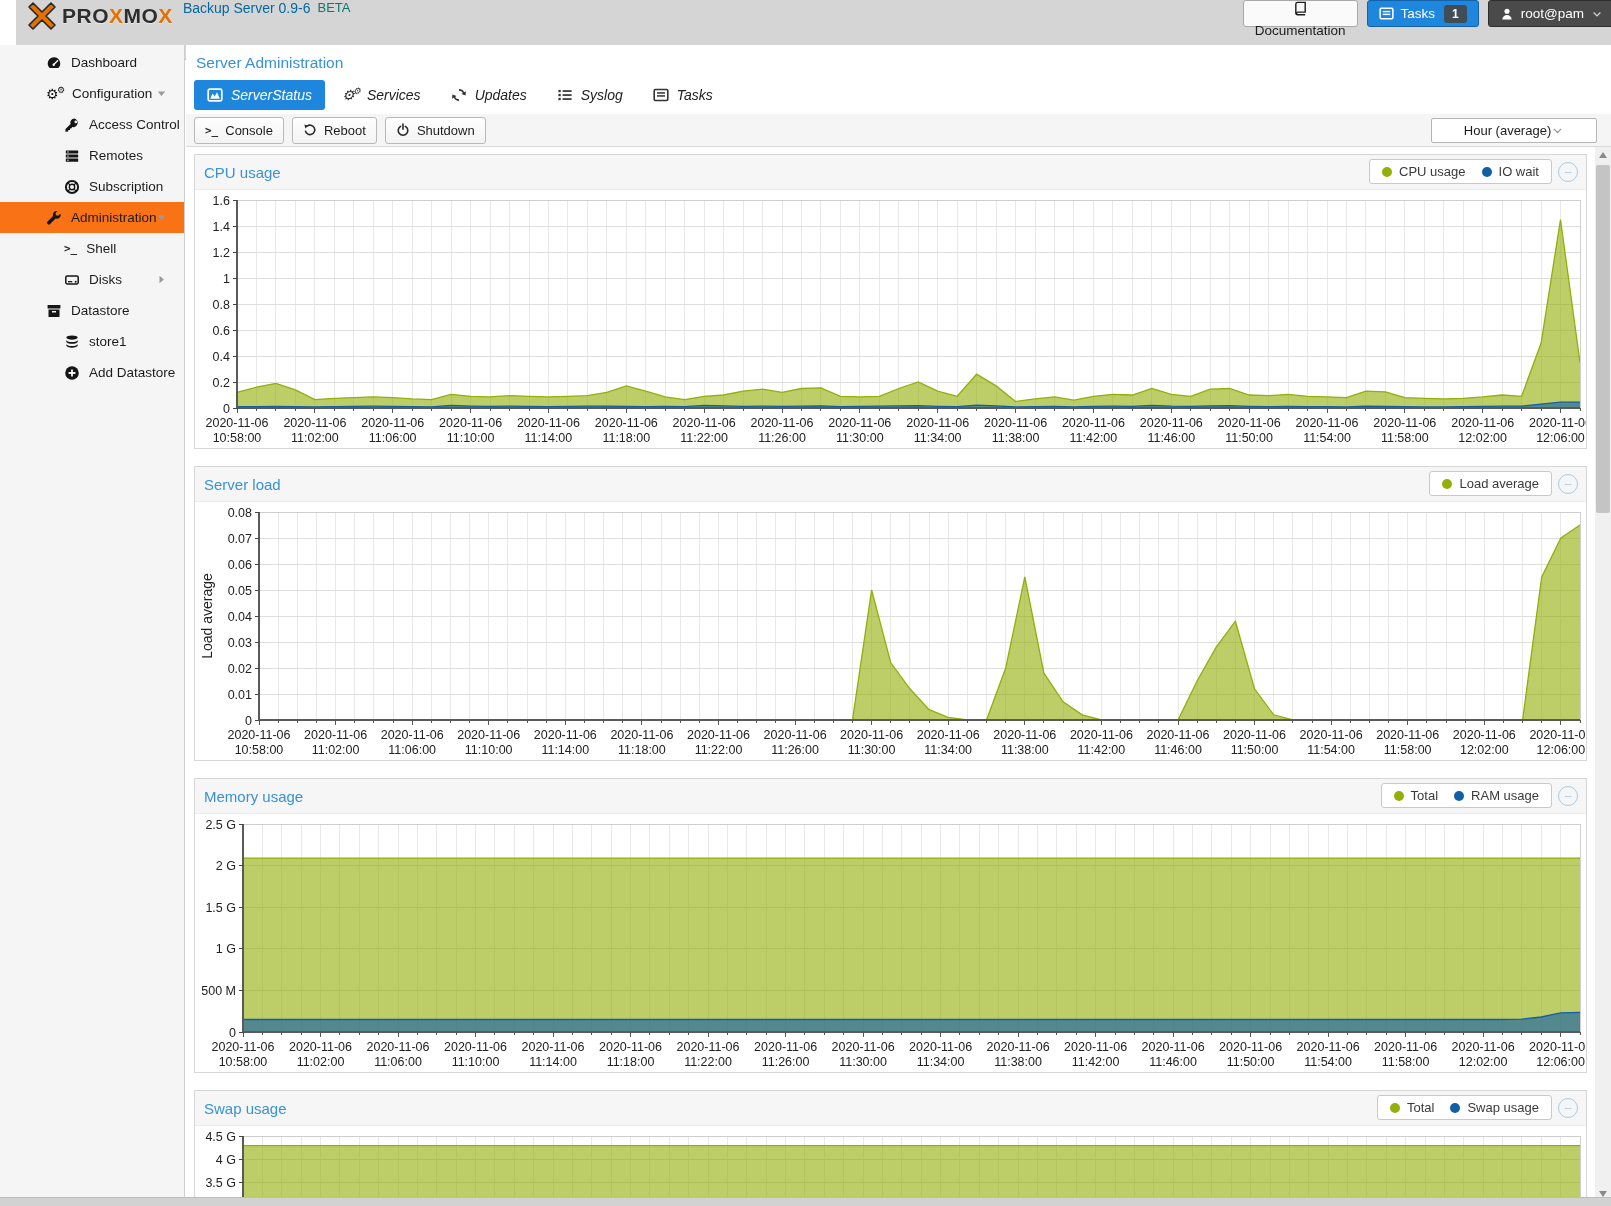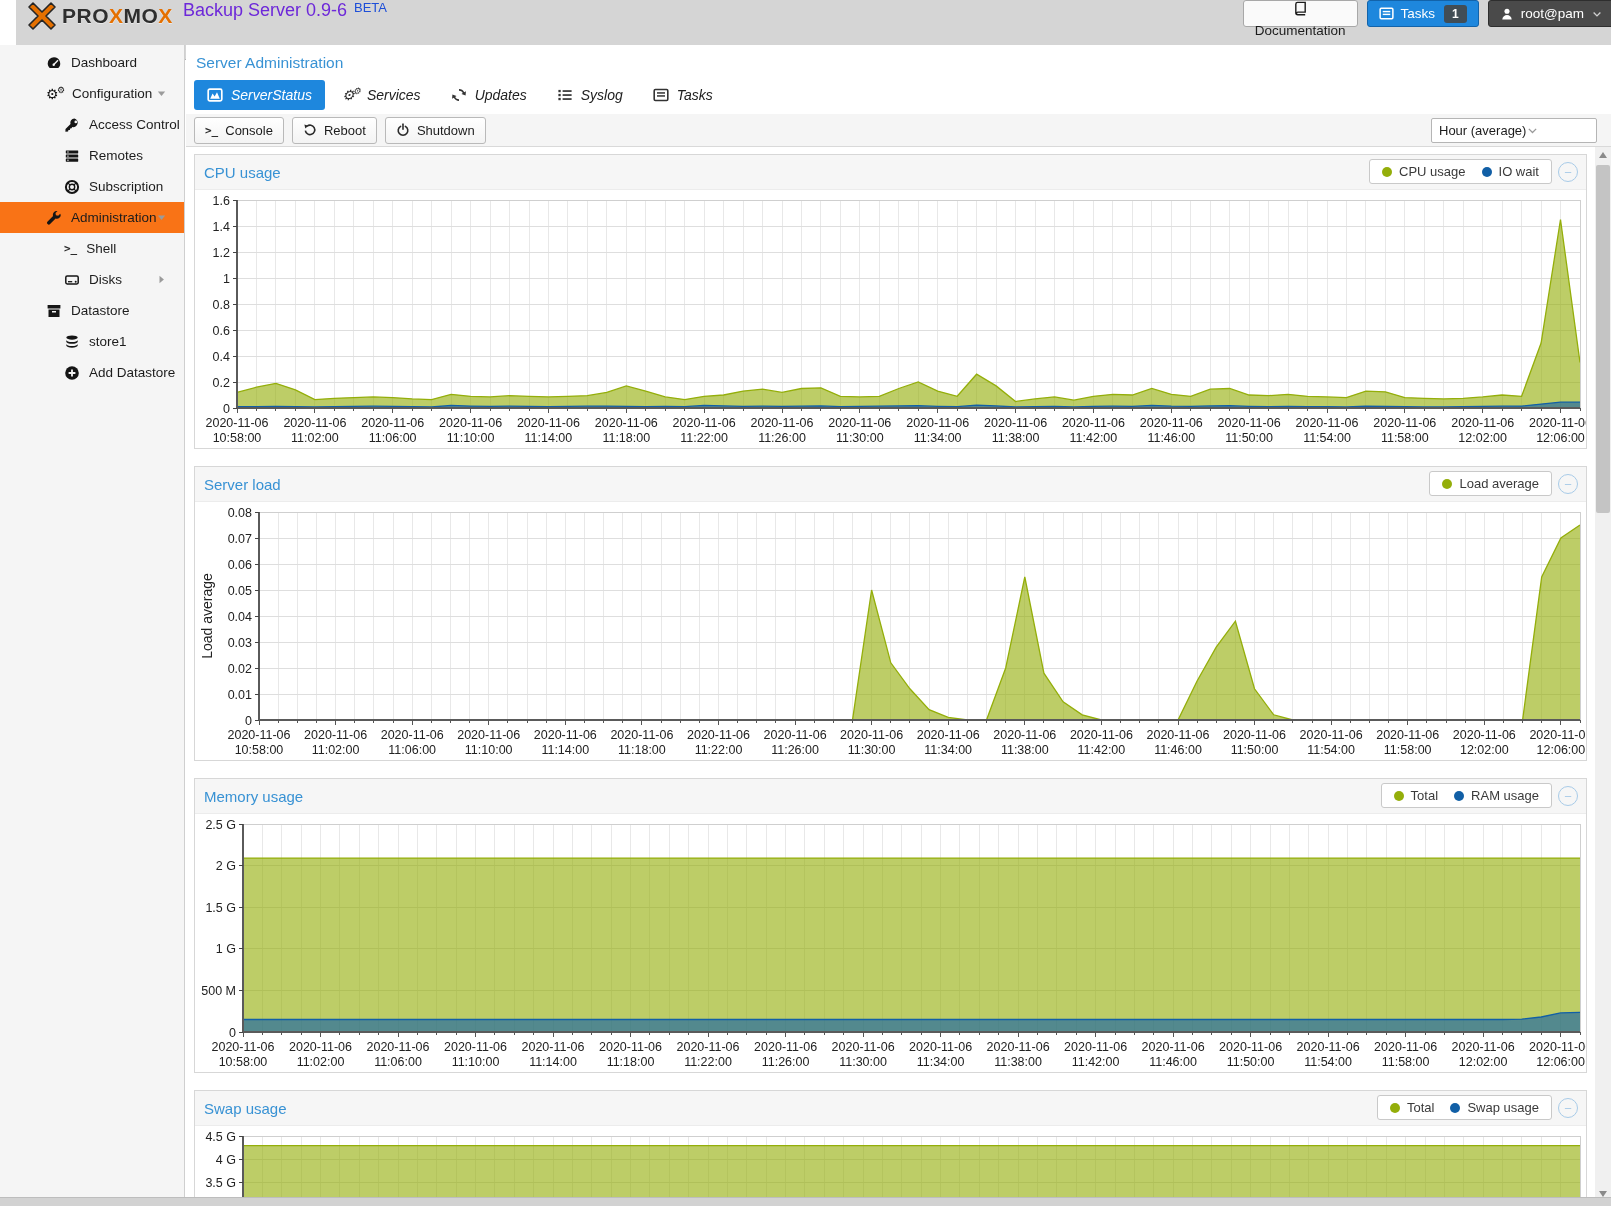--- a/index.html
+++ b/index.html
@@ -8,22 +8,22 @@
     font-family:"Liberation Sans",sans-serif;font-size:13px;color:#212121;background:#fff;
   }
   
   .topbar{position:absolute;left:16px;top:0;width:1611px;height:60px;background:#d5d5d5;
     border-bottom:1px solid #b3b3b3;display:flex;align-items:flex-start;box-sizing:border-box;}
   .logo{display:flex;align-items:center;margin-left:10px;}
   .logo-mark{width:32px;height:32px;margin-right:4px;}
   .wordmark{font-weight:bold;font-size:21px;letter-spacing:.5px;color:#2e2e2e;
     text-shadow:0 1px 0 rgba(255,255,255,.5);}
   .wordmark .wm-orange{color:#e57000;}
-  .tb-sub{margin-left:10px;font-size:18px;color:#6d28d9;}
-  .tb-beta{margin-left:7px;font-size:13px;color:#1d4ed8;cursor:pointer;}
+  .tb-sub{margin-left:10px;font-size:14px;color:#0369a1;}
+  .tb-beta{margin-left:7px;font-size:13px;color:#0f766e;cursor:pointer;}
   .tb-right{margin-left:auto;margin-right:12px;display:flex;align-items:center;gap:9px;}
   .tb-btn{display:flex;align-items:center;gap:7px;height:27px;padding:0 11px;border-radius:3px;
     font-size:13.5px;cursor:pointer;box-sizing:border-box;}
   .tb-btn .ico{display:flex;}
   .btn-doc{background:#fafafa;border:1px solid #a8a8a8;color:#1c1c1c;flex-direction:column;}
   .btn-tasks{background:#1e87dd;border:1px solid #1263aa;color:#fff;}
   .task-badge{background:#414d56;color:#fff;font-weight:bold;font-size:12px;border-radius:3px;
     padding:2px 8px;margin-left:2px;}
   .btn-user{background:#4a4a4a;border:1px solid #2e2e2e;color:#fff;}
   
@@ -45,21 +45,21 @@
   .tab .ico{display:flex;color:#333;}
   .tab.active{background:#1e87dd;color:#fff;}
   .tab.active .ico{color:#fff;}
   .toolbar{display:flex;align-items:center;height:33px;background:#f5f5f5;
     border-bottom:1px solid #d9d9d9;padding:0 14px 0 8px;margin-top:4px;box-sizing:border-box;}
   .tool-btn{display:flex;align-items:center;gap:7px;height:25px;padding:0 10px;margin-right:8px;
     background:linear-gradient(#fff,#f3f3f3);border:1px solid #b9b9b9;border-radius:3px;
     font-size:13px;color:#1c1c1c;cursor:pointer;}
   .tool-btn .ico{display:flex;color:#2b2b2b;}
   .tool-term{font-family:"DejaVu Sans Mono",monospace;font-weight:bold;font-size:11px;color:#2b2b2b;}
-  .combo{margin-left:auto;display:flex;align-items:center;justify-content:flex-start;
+  .combo{margin-left:auto;display:flex;align-items:center;justify-content:center;
     width:166px;height:25px;background:#fff;border:1px solid #b5b5b5;border-radius:2px;
     padding:0 7px;font-size:13px;color:#1c1c1c;cursor:pointer;box-sizing:border-box;}
   .combo .ico{color:#9a9a9a;display:flex;}
   
   .scrollwrap{position:relative;width:1425px;height:1055px;overflow:hidden;padding-top:7px;box-sizing:border-box;}
   .panel{width:1393px;margin:0 0 17px 8px;border:1px solid #d7d7d7;background:#fff;box-sizing:border-box;}
   .panel-hd{position:relative;height:34px;background:#f6f6f6;border-bottom:1px solid #ececec;
     display:flex;align-items:center;}
   .panel-title{margin-left:9px;font-size:15px;color:#3892d4;}
   .legend{position:absolute;right:34px;top:4px;display:flex;align-items:center;gap:16px;

